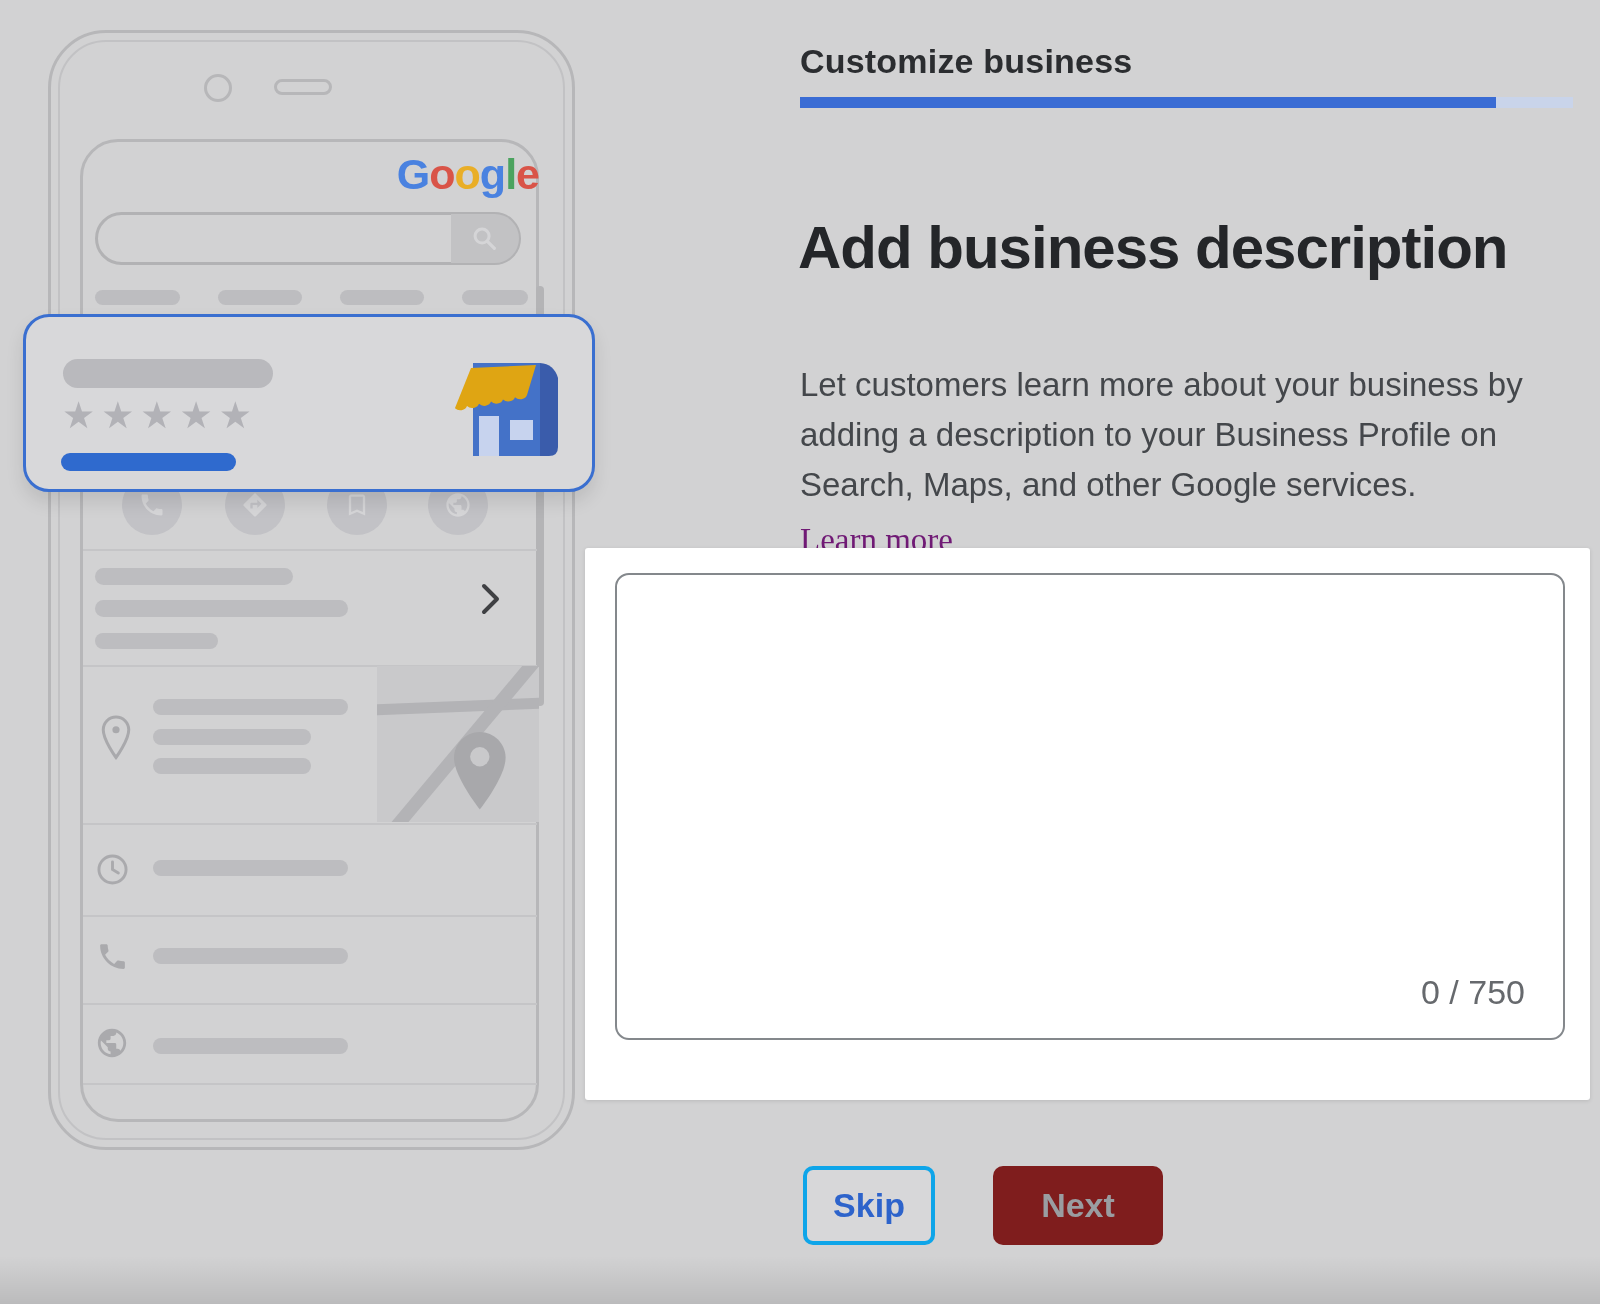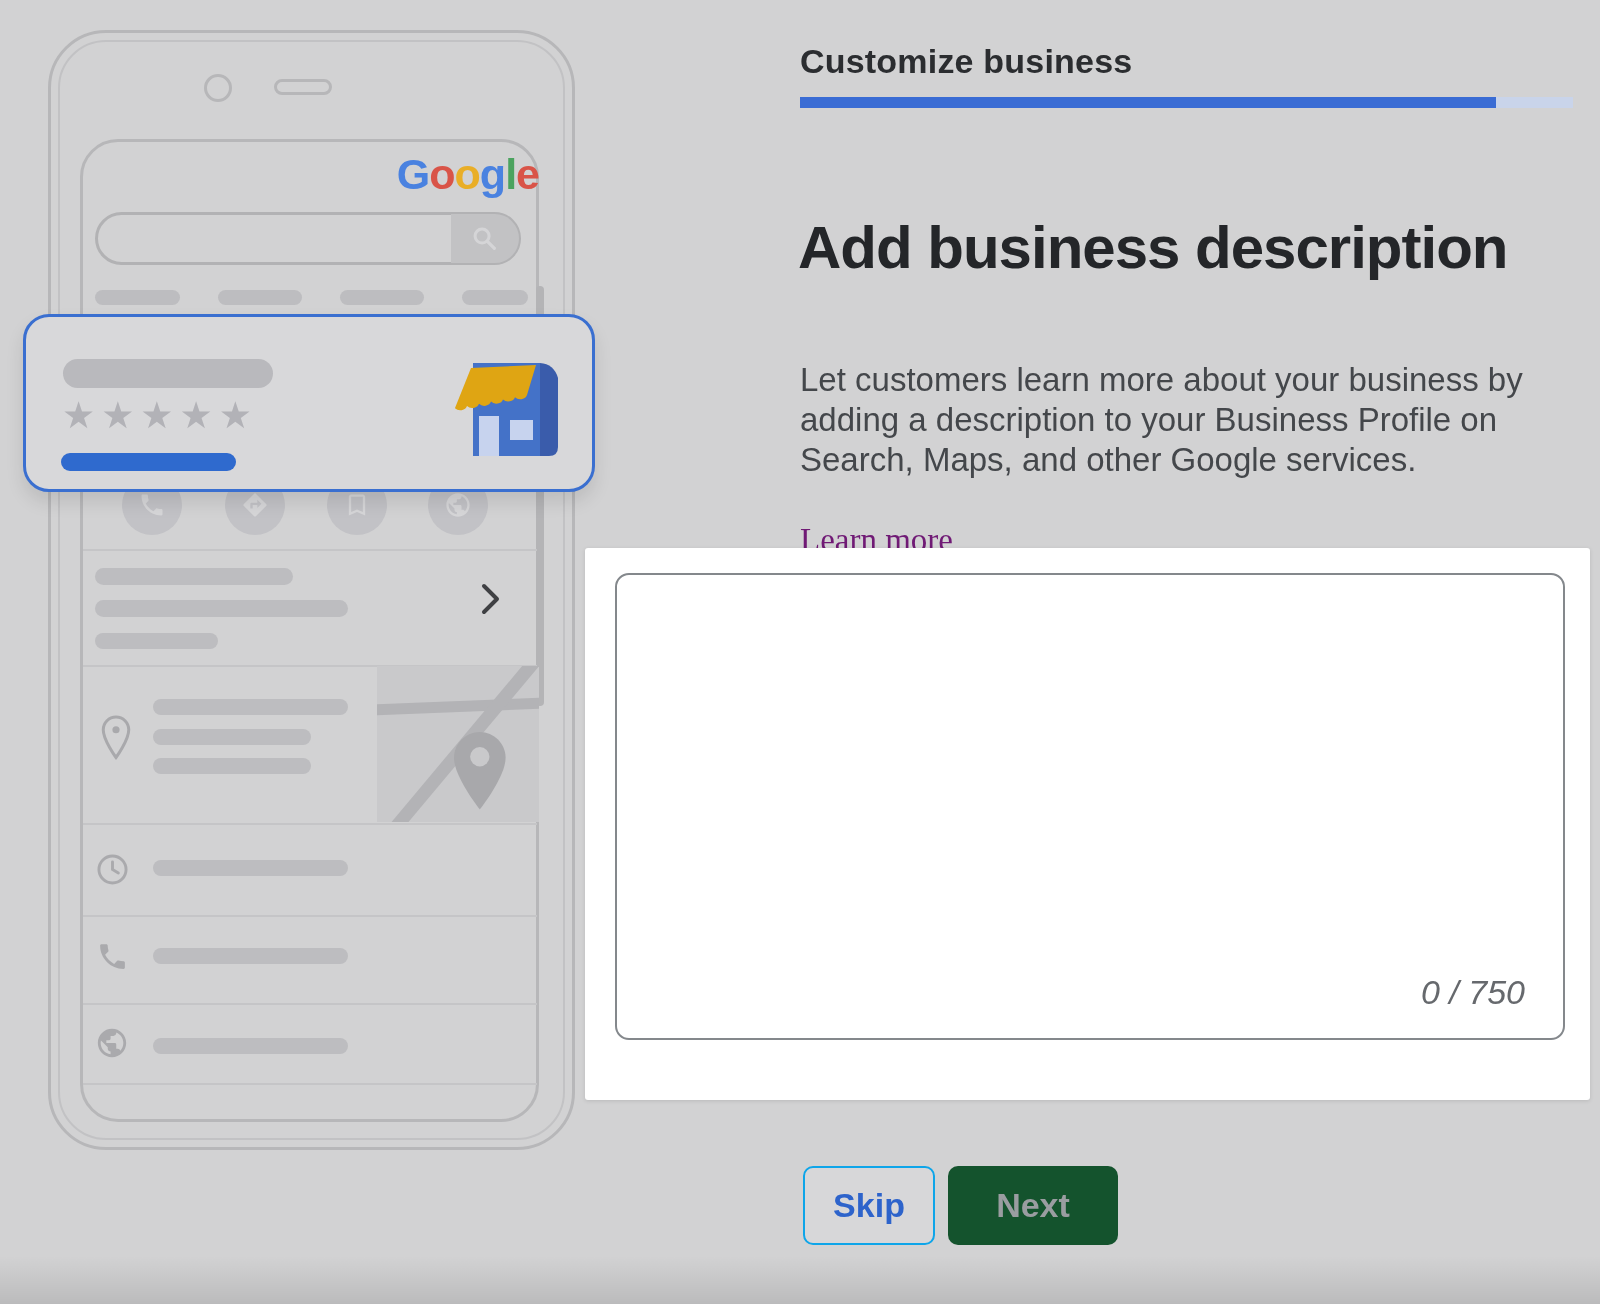--- a/index.html
+++ b/index.html
@@ -48,34 +48,34 @@
 
   .map-tile { position:absolute; left:377px; top:666px; z-index:0; }
 
   
   .step-label { position:absolute; left:800px; top:42px; font-size:34px; font-weight:bold; color:#2b2d30; letter-spacing:0.2px; }
   .progress { position:absolute; left:800px; top:97px; width:773px; height:11px; background:#c9d4ea; }
   .progress-fill { height:100%; background:#3a6cd4; width:90%; }
 
   .h1 { position:absolute; left:798px; top:213px; width:790px; font-size:60px; font-weight:bold;
     color:#242629; letter-spacing:-1px; }
-  .body-copy { position:absolute; left:800px; top:360px; width:762px; font-size:33px; line-height:40px; color:#44474b; }
+  .body-copy { position:absolute; left:800px; top:360px; width:762px; font-size:33px; line-height:50px; color:#44474b; }
   .learn-more { position:absolute; left:800px; top:522px; font-size:33px; color:#701a75; z-index:2; cursor:pointer;font-family:Liberation Serif, serif; }
 
   .spotlight { position:absolute; left:585px; top:548px; width:1005px; height:552px; background:#ffffff;
     border-radius:3px; z-index:5; box-shadow:0 1px 4px rgba(0,0,0,0.12); }
   .desc-box { position:absolute; left:30px; top:25px; width:950px; height:467px;
     border:2px solid #84888c; border-radius:14px; background:#fff; resize:none; outline:none;
     font-family:"Liberation Sans", sans-serif; font-size:30px; padding:24px; color:#202124; }
-  .char-counter { position:absolute; right:65px; bottom:88px; font-size:34px; color:#66696d;font-style:italic; }
+  .char-counter { position:absolute; right:65px; bottom:88px; font-size:34px; color:#66696d; }
 
   .btn { position:absolute; top:1166px; height:79px; border-radius:10px; font-family:"Liberation Sans", sans-serif;
     font-size:34px; font-weight:bold; display:flex; align-items:center; justify-content:center; cursor:pointer; }
-  .btn-skip { left:803px; width:132px; background:#d7d7d9; border:2px solid #0ea5e9; color:#2d63cb; }
-  .btn-next { left:948px; width:170px; background:#14532d; border:none; color:#9a9da1; }
+  .btn-skip { left:803px; width:132px; background:#d7d7d9; border:4px solid #0ea5e9; color:#2d63cb; }
+  .btn-next { left:993px; width:170px; background:#7f1d1d; border:none; color:#9a9da1; }
 
   .bottom-fade { position:absolute; left:0; bottom:0; width:1600px; height:48px; z-index:6;
     background:linear-gradient(rgba(0,0,0,0) 0%, rgba(0,0,0,0.06) 55%, rgba(0,0,0,0.11) 100%); }
 </style>
 </head>
 <body>
 
 <div id="stage">
 
   <div class="phone-shell">

